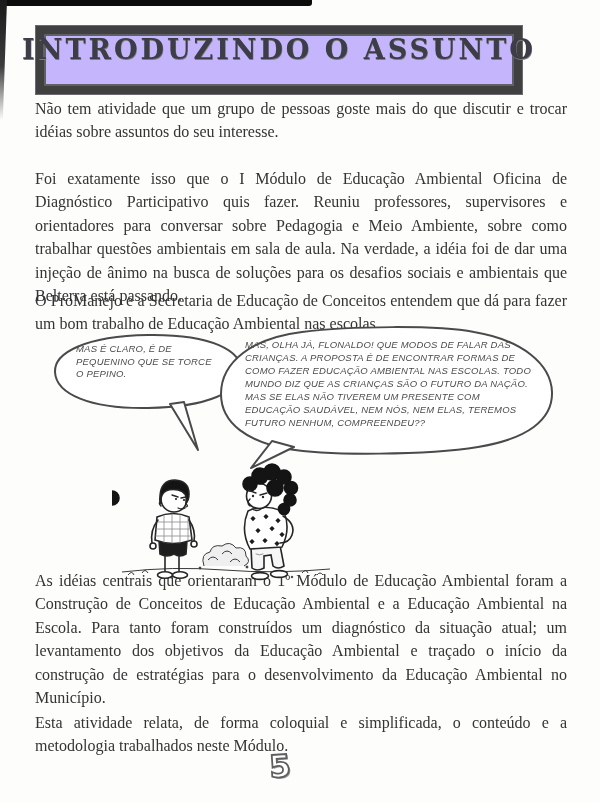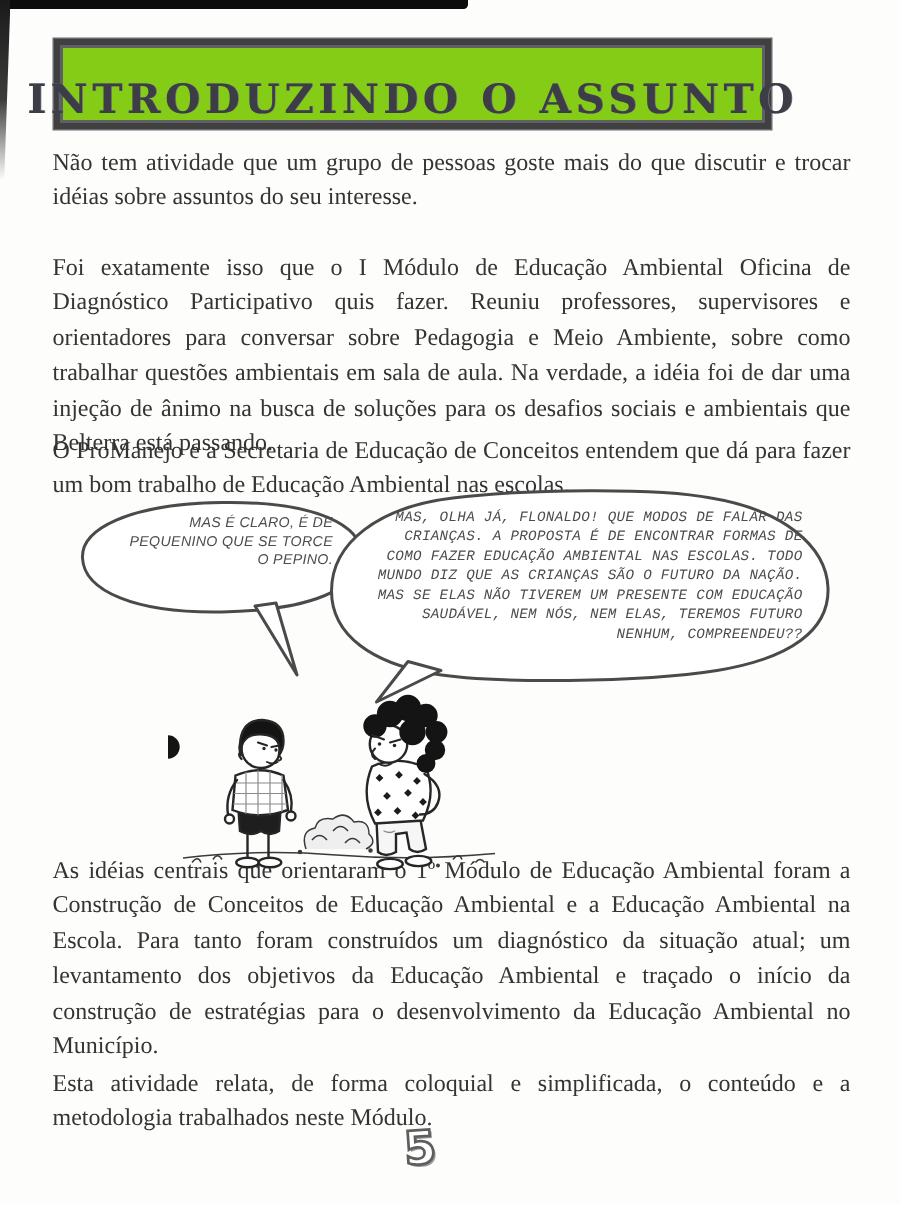--- a/index.html
+++ b/index.html
@@ -9,47 +9,47 @@
     font-family:"Liberation Serif", serif;
   }
   
   .scan-top{position:absolute;left:0;top:0;width:312px;height:6px;background:#0c0c0c;border-bottom-right-radius:3px;}
   .scan-left{position:absolute;left:0;top:0;width:7px;height:120px;
     background:linear-gradient(to bottom,#1a1a1a 0%,#3c3c3c 55%,rgba(80,80,80,0) 100%);
     clip-path:polygon(0 0,100% 0,40% 100%,0 100%);}
   
   .titlebox{
     position:absolute;left:36px;top:26px;width:470px;height:52px;
-    background:#84cc16;
-    border:4px solid #404040;
+    background:#c4b5fd;
+    border:8px solid #404040;
     box-shadow:inset 0 0 0 2px #5f5f66, 0 0 0 1px #6a6a70;
-    display:flex;align-items:flex-end;justify-content:center;
+    display:flex;align-items:flex-start;justify-content:center;
   }
   .titlebox h1{
     margin:0;font-family:"DejaVu Serif", serif;font-weight:bold;
     font-size:27px;letter-spacing:3px;color:#3d3d47;
     text-shadow:0.5px 0.5px 0 #7a7a80;
     white-space:nowrap;
   }
   
   .para{
     position:absolute;left:35px;width:532px;
     font-size:16px;line-height:23.4px;color:#343434;
     text-align:justify;
   }
   .p1{top:97px;} .p2{top:149px;margin-top:18px;} .p3{top:289px;} .p4{top:569px;} .p5{top:711px;}
   
   .bubble-svg{position:absolute;left:0;top:320px;width:600px;height:152px;}
   .bubble-text{
     position:absolute;
     font-family:"Liberation Sans", sans-serif;font-style:italic;
-    color:#4c4c4c;text-align:right;letter-spacing:0.2px;
+    color:#4c4c4c;text-align:left;letter-spacing:0.2px;
   }
   .bubble-text.left{left:76px;top:343px;width:146px;font-size:9.5px;line-height:12.5px;}
-  .bubble-text.right{left:245px;top:338px;width:290px;font-size:9.5px;line-height:13px;font-family:Liberation Mono, monospace;}
+  .bubble-text.right{left:245px;top:338px;width:290px;font-size:9.5px;line-height:13px;}
   
   .cartoon{position:absolute;left:112px;top:444px;width:228px;height:148px;}
   
   .pagenum{
     position:absolute;left:250px;top:748px;width:60px;text-align:center;
     font-family:"DejaVu Sans", sans-serif;font-weight:bold;font-size:31px;
     color:#ffffff;
     -webkit-text-stroke:1.8px #5e5e5e;
     text-shadow:1.5px 1.5px 0 #9a9a9a;
     transform:rotate(-4deg);

